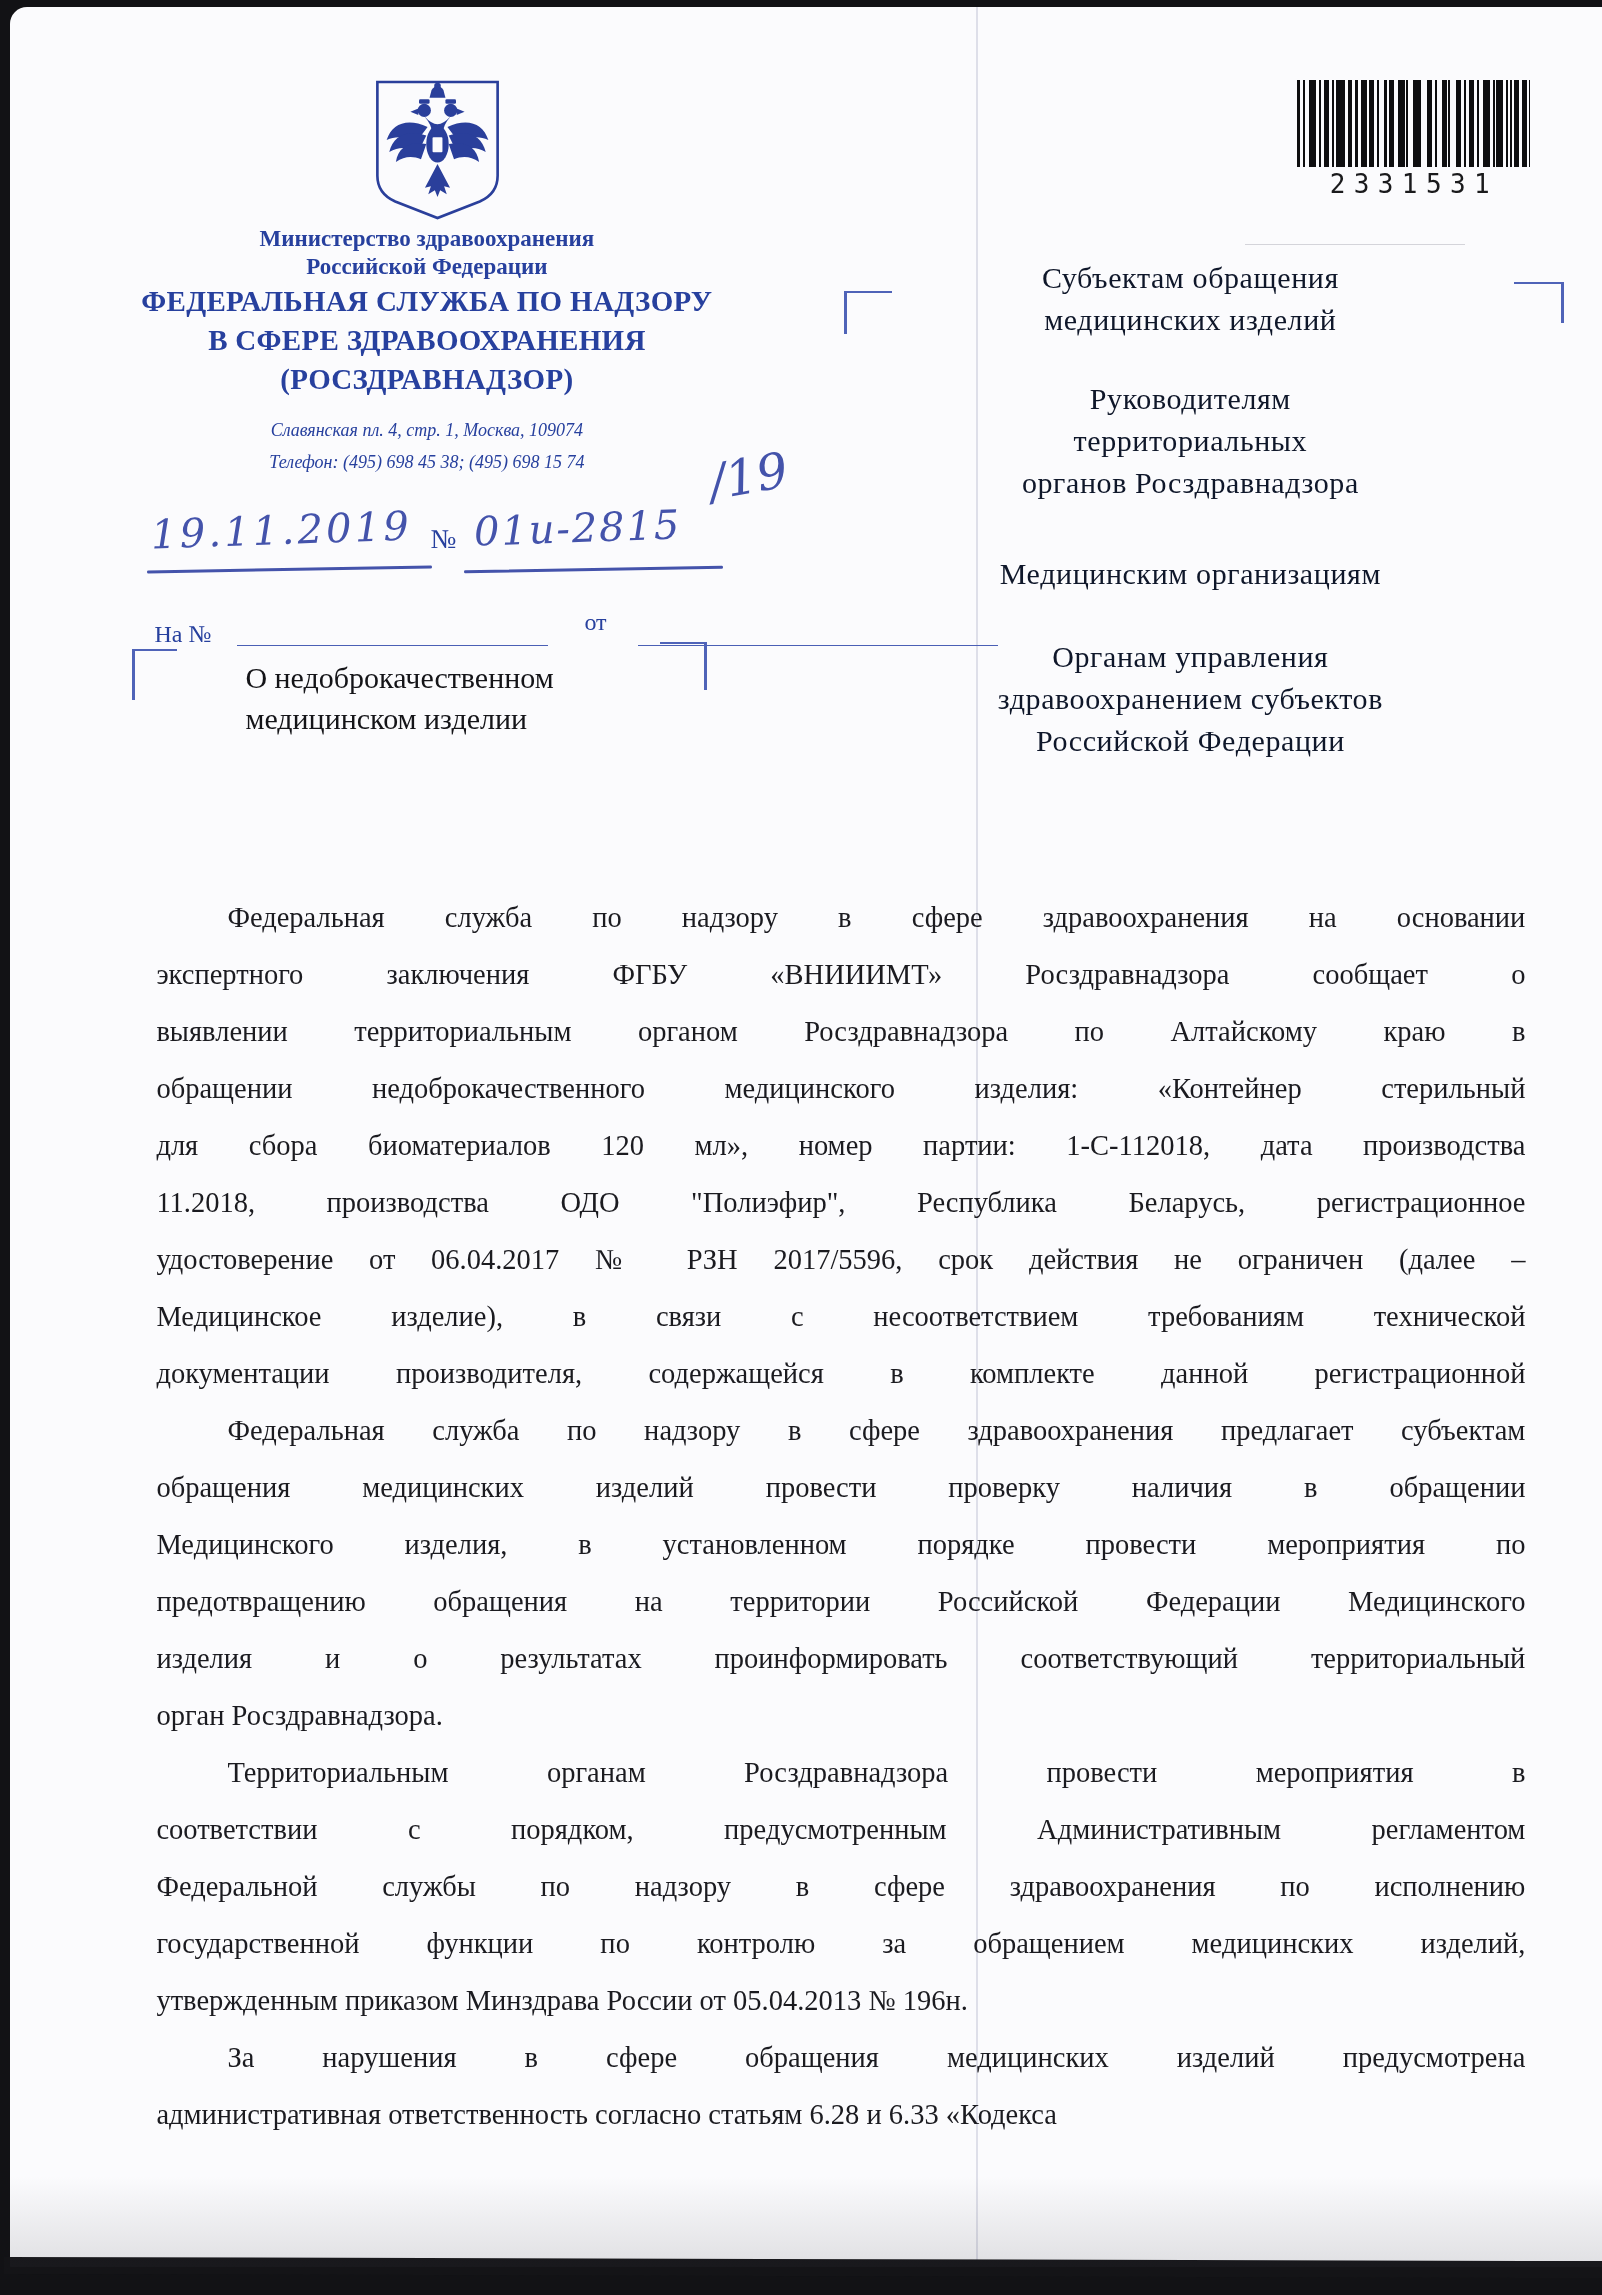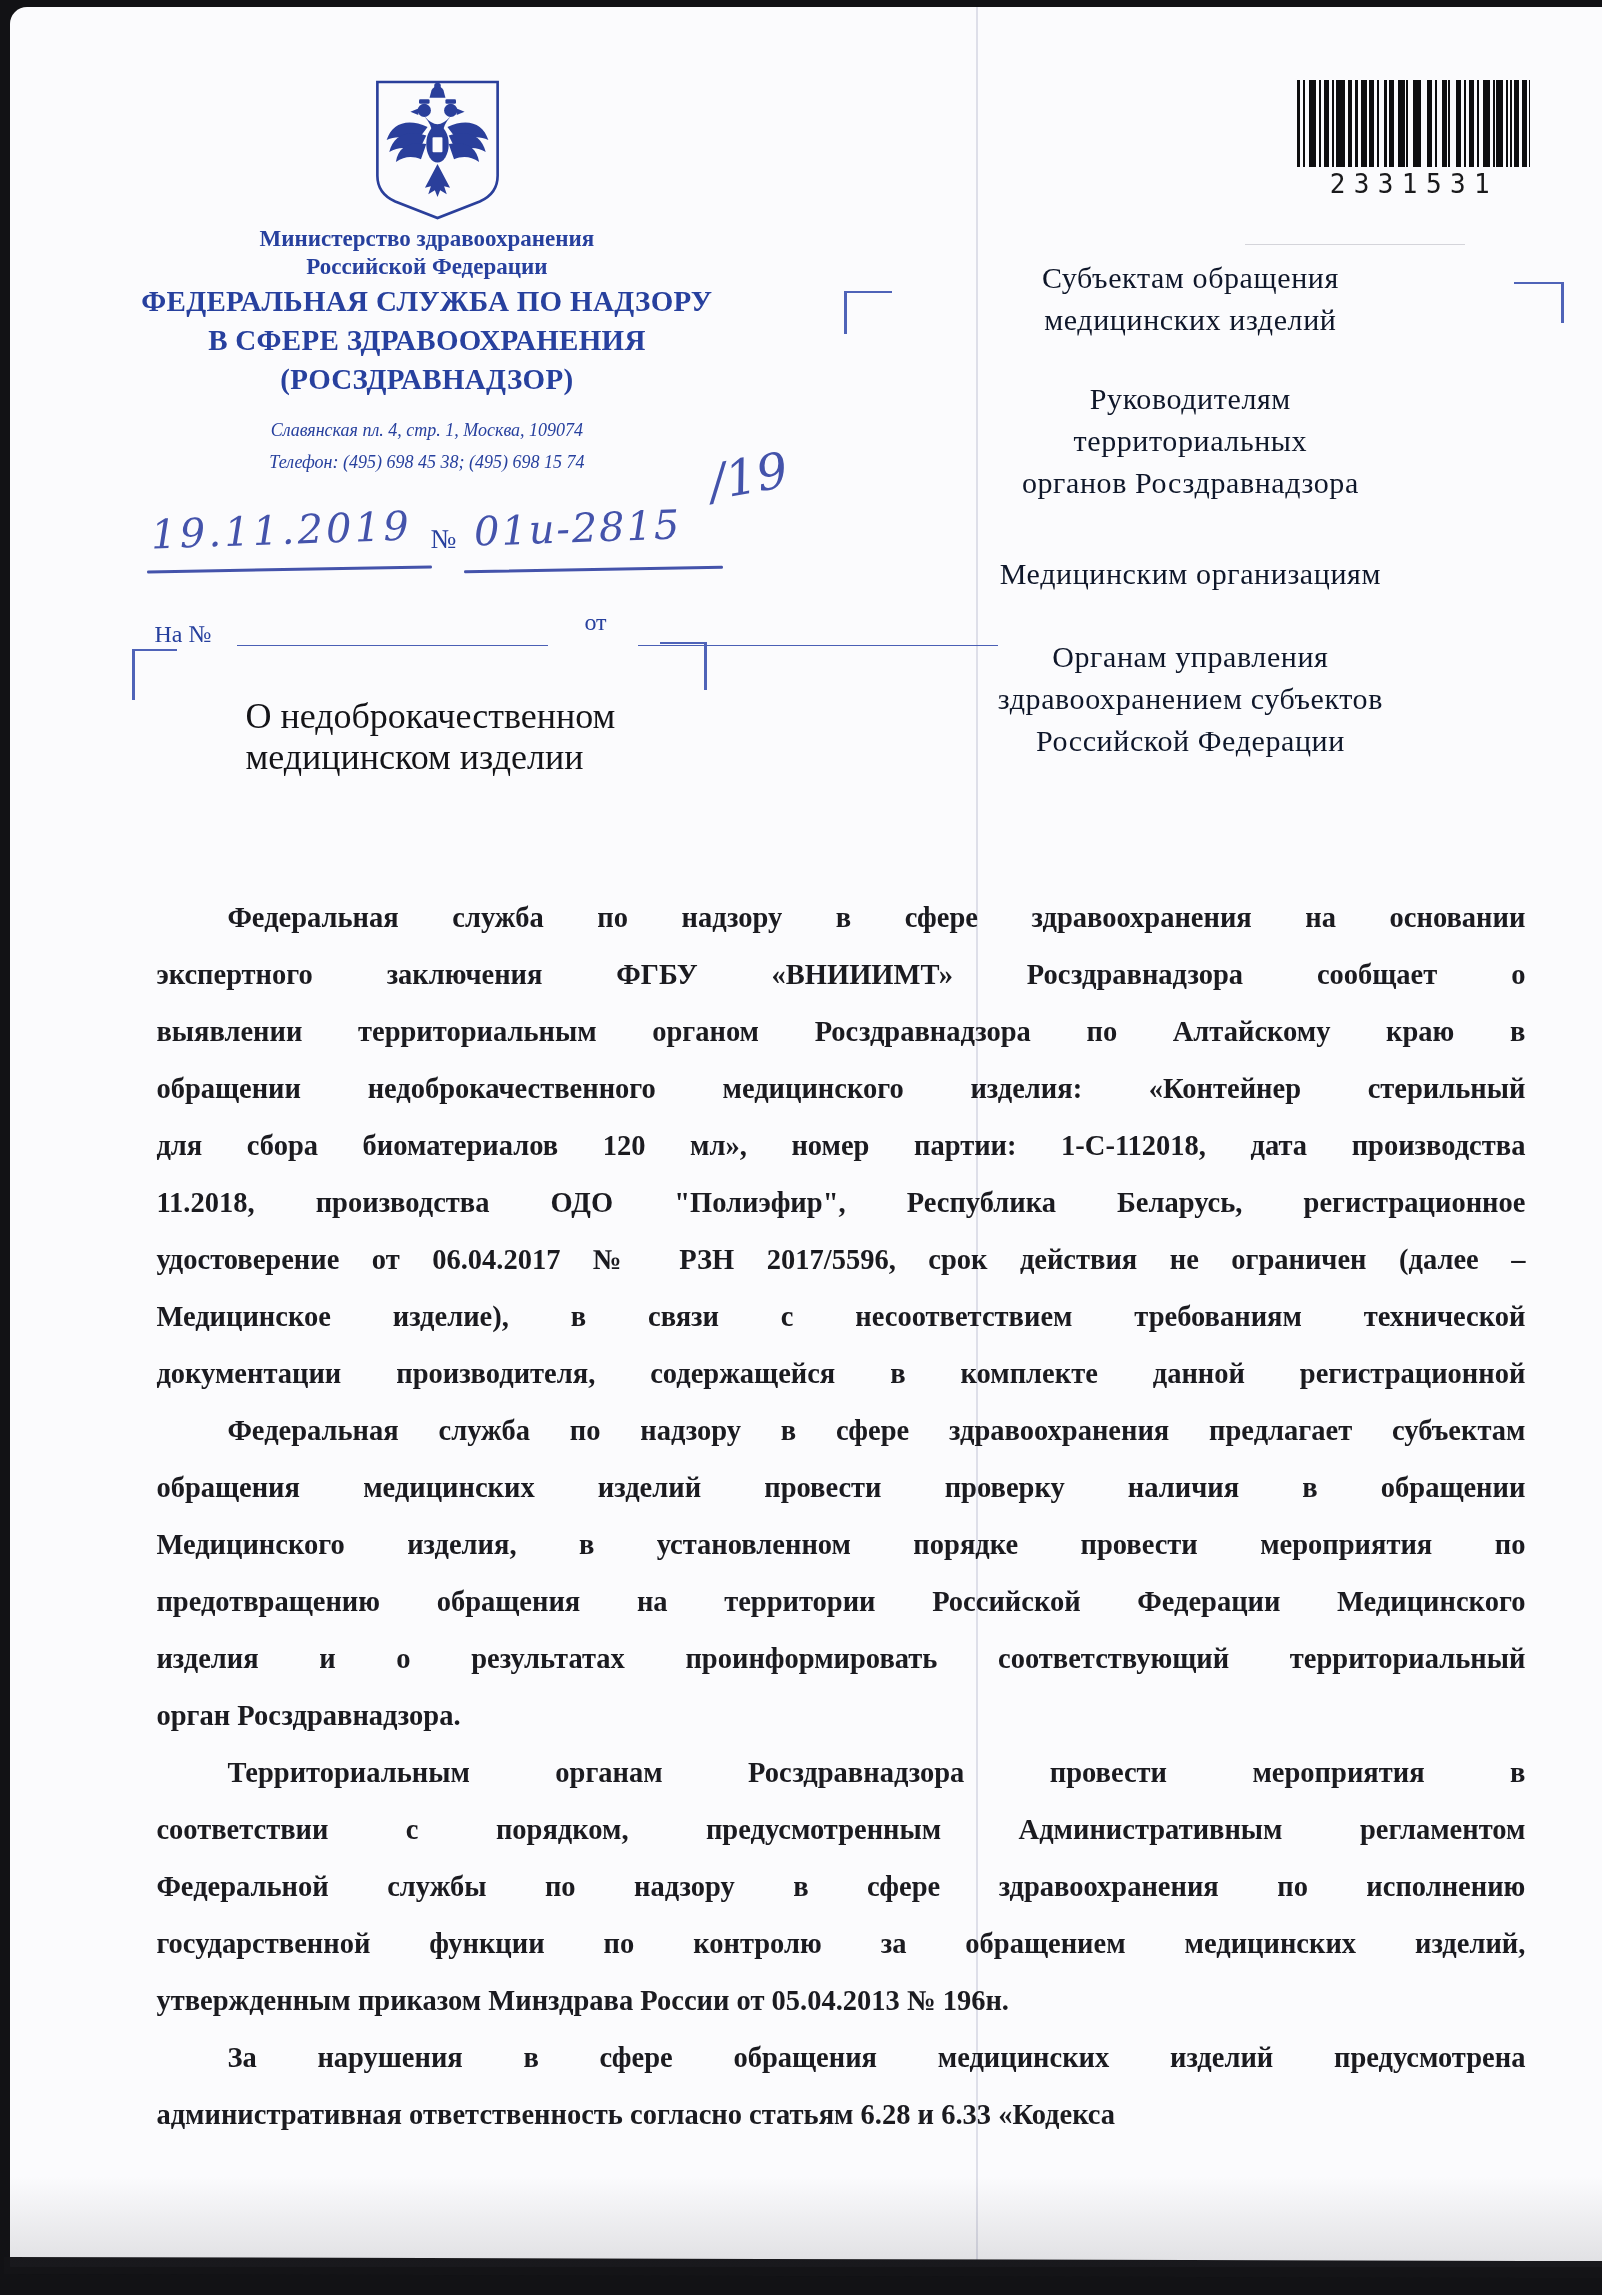--- a/index.html
+++ b/index.html
@@ -33,26 +33,26 @@
   .no-sign{position:absolute;color:#27409e;font-size:27px;}
   .ref-label{position:absolute;color:#27409e;font-size:24px;}
   .ref-underline{position:absolute;height:1.9px;background:#4a5fb5;}
   
   .crn{position:absolute;background:#4f63b8;}
   
   .addr-block{position:absolute;left:856px;width:648px;text-align:center;color:#0f172a;
       font-size:30px;letter-spacing:0.6px;}
   .addr-block .line{line-height:42px;}
   
-  .subject{position:absolute;left:235px;top:650px;width:467px;color:#141418;font-size:36px;margin-top:39px;}
+  .subject{position:absolute;left:235px;top:650px;width:467px;color:#141418;font-size:30px;}
   .subject .line{line-height:41px;text-align:left;}
   
   .body-text{position:absolute;left:146px;top:882px;width:1369px;color:#1b1b20;
       font-size:28.5px;line-height:57px;}
-  .para .bline{text-align:justify;text-align-last:justify;font-weight:bold;}
+  .para .bline{text-align:justify;text-align-last:justify;}
   .para .bline.last{text-align-last:left;}
   .para .bline:first-child{text-indent:71px;}
   .artifact{position:absolute;background:#d4d4da;}
 </style>
 </head>
 <body>
 
 <div class="scan">
   <div class="page">
 

